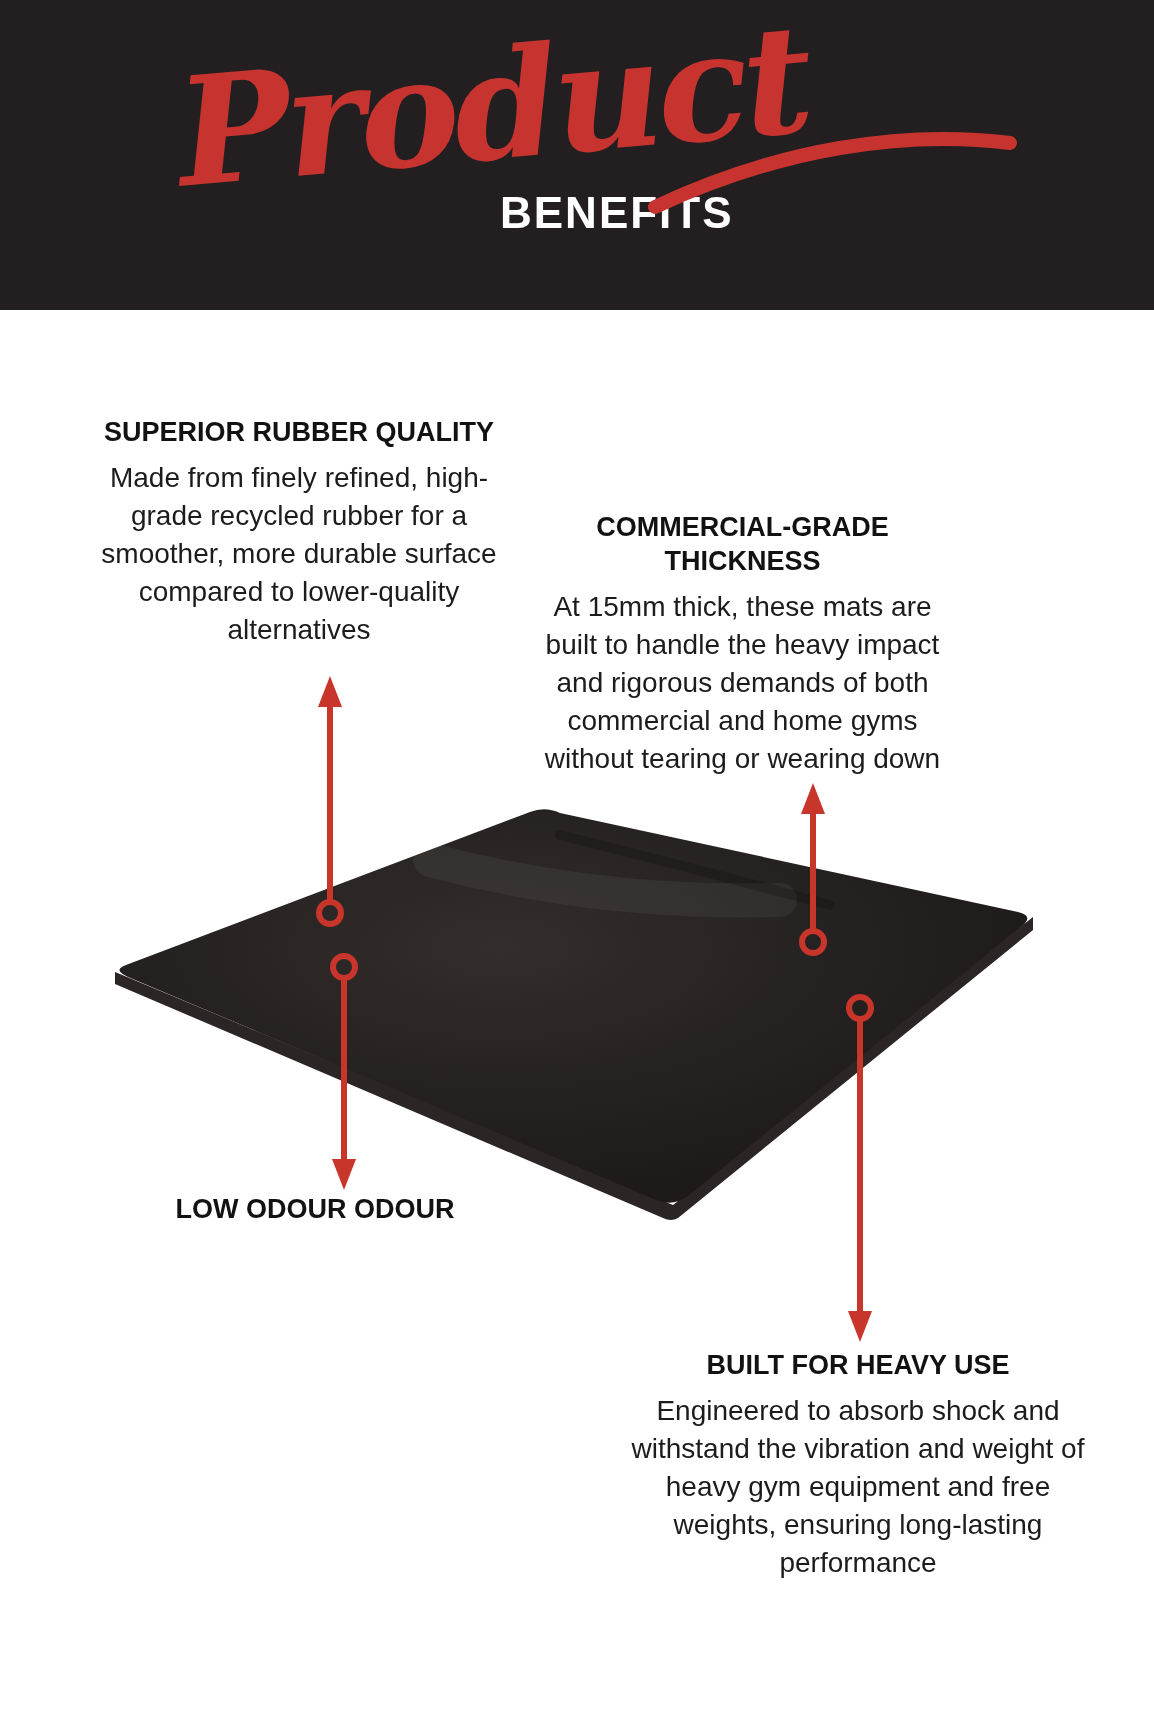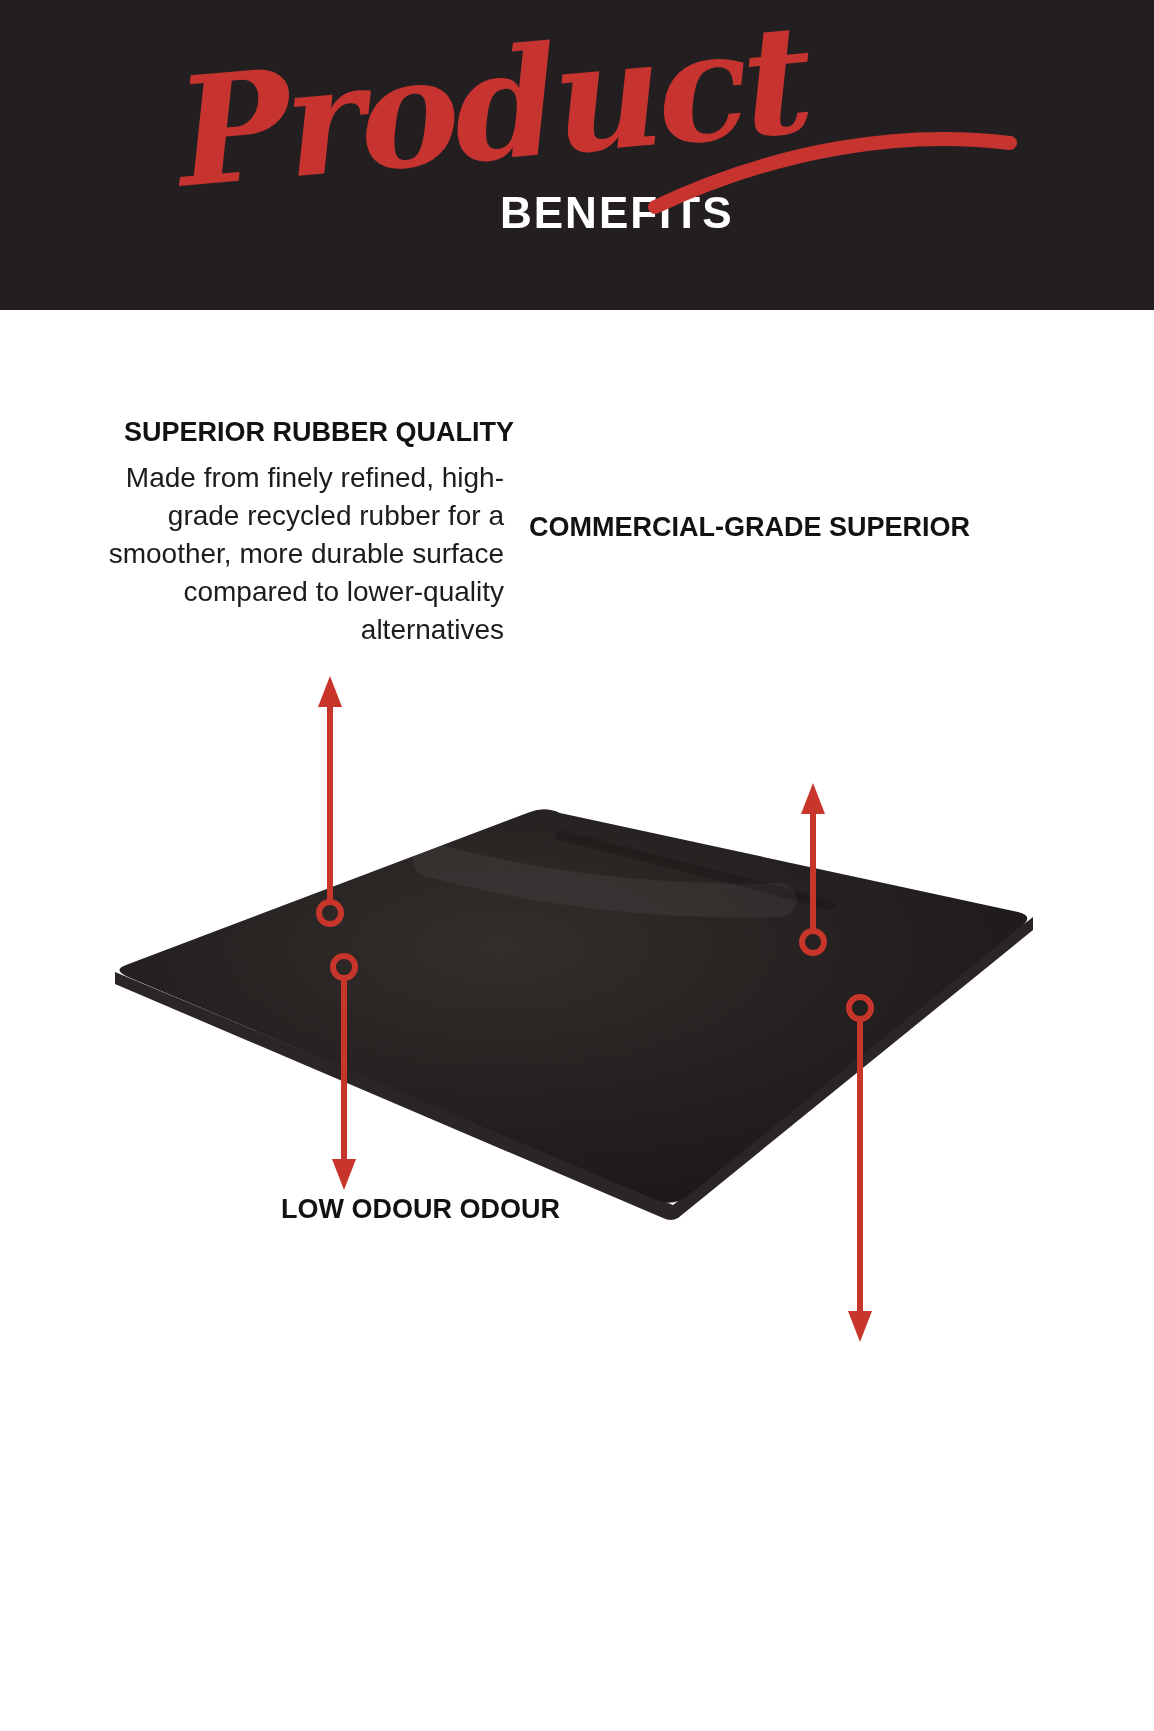--- a/index.html
+++ b/index.html
@@ -23,21 +23,21 @@
   }
   .benefits-word{
     position:absolute;left:500px;top:188px;
     font-size:44px;font-weight:700;letter-spacing:2px;
     color:var(--benefits-text,#ffffff);white-space:nowrap;
   }
   .header-flourish{position:absolute;left:0;top:0;pointer-events:none;}
   
   .scene{position:absolute;left:0;top:0;z-index:1;}
   
-  .callout{position:absolute;text-align:right;z-index:2;color:var(--body-text,#1d1b1b);}
+  .callout{position:absolute;text-align:center;z-index:2;color:var(--body-text,#1d1b1b);}
   .callout .title{font-size:27px;line-height:34px;font-weight:700;margin:0 0 6px 0;color:#121212;}
   .callout .body{font-size:28px;line-height:38px;margin:10px;}
   .callout-1{left:84px;  top:415px;  width:430px;}
   .callout-2{left:515px; top:510px;  width:455px;}
   .callout-3{left:70px;  top:1192px; width:490px;}
   .callout-4{left:618px; top:1348px; width:480px;}
 </style>
 </head>
 <body>
 
@@ -96,21 +96,26 @@
       <polygon points="860,1342 848,1311 872,1311" fill="var(--arrow-red,#c8352b)" stroke="none"></polygon>
     </g>
   </svg>
 
   <div class="callout callout-1">
     <h2 class="title">SUPERIOR RUBBER QUALITY</h2>
     <p class="body">Made from finely refined, high-grade recycled rubber for a smoother, more durable surface compared to lower-quality alternatives</p>
   </div>
 
   <div class="callout callout-2">
-    <h2 class="title">COMMERCIAL-GRADE SUPERIOR</h2>
+    <h2 class="title">COMMERCIAL-GRADE THICKNESS</h2>
+    <p class="body">At 15mm thick, these mats are built to handle the heavy impact and rigorous demands of both commercial and home gyms without tearing or wearing down</p>
   </div>
 
   <div class="callout callout-3">
     <h2 class="title">LOW ODOUR ODOUR</h2>
   </div>
 
+  <div class="callout callout-4">
+    <h2 class="title">BUILT FOR HEAVY USE</h2>
+    <p class="body">Engineered to absorb shock and withstand the vibration and weight of heavy gym equipment and free weights, ensuring long-lasting performance</p>
+  </div>
 
 </div>
 
 </body></html>

